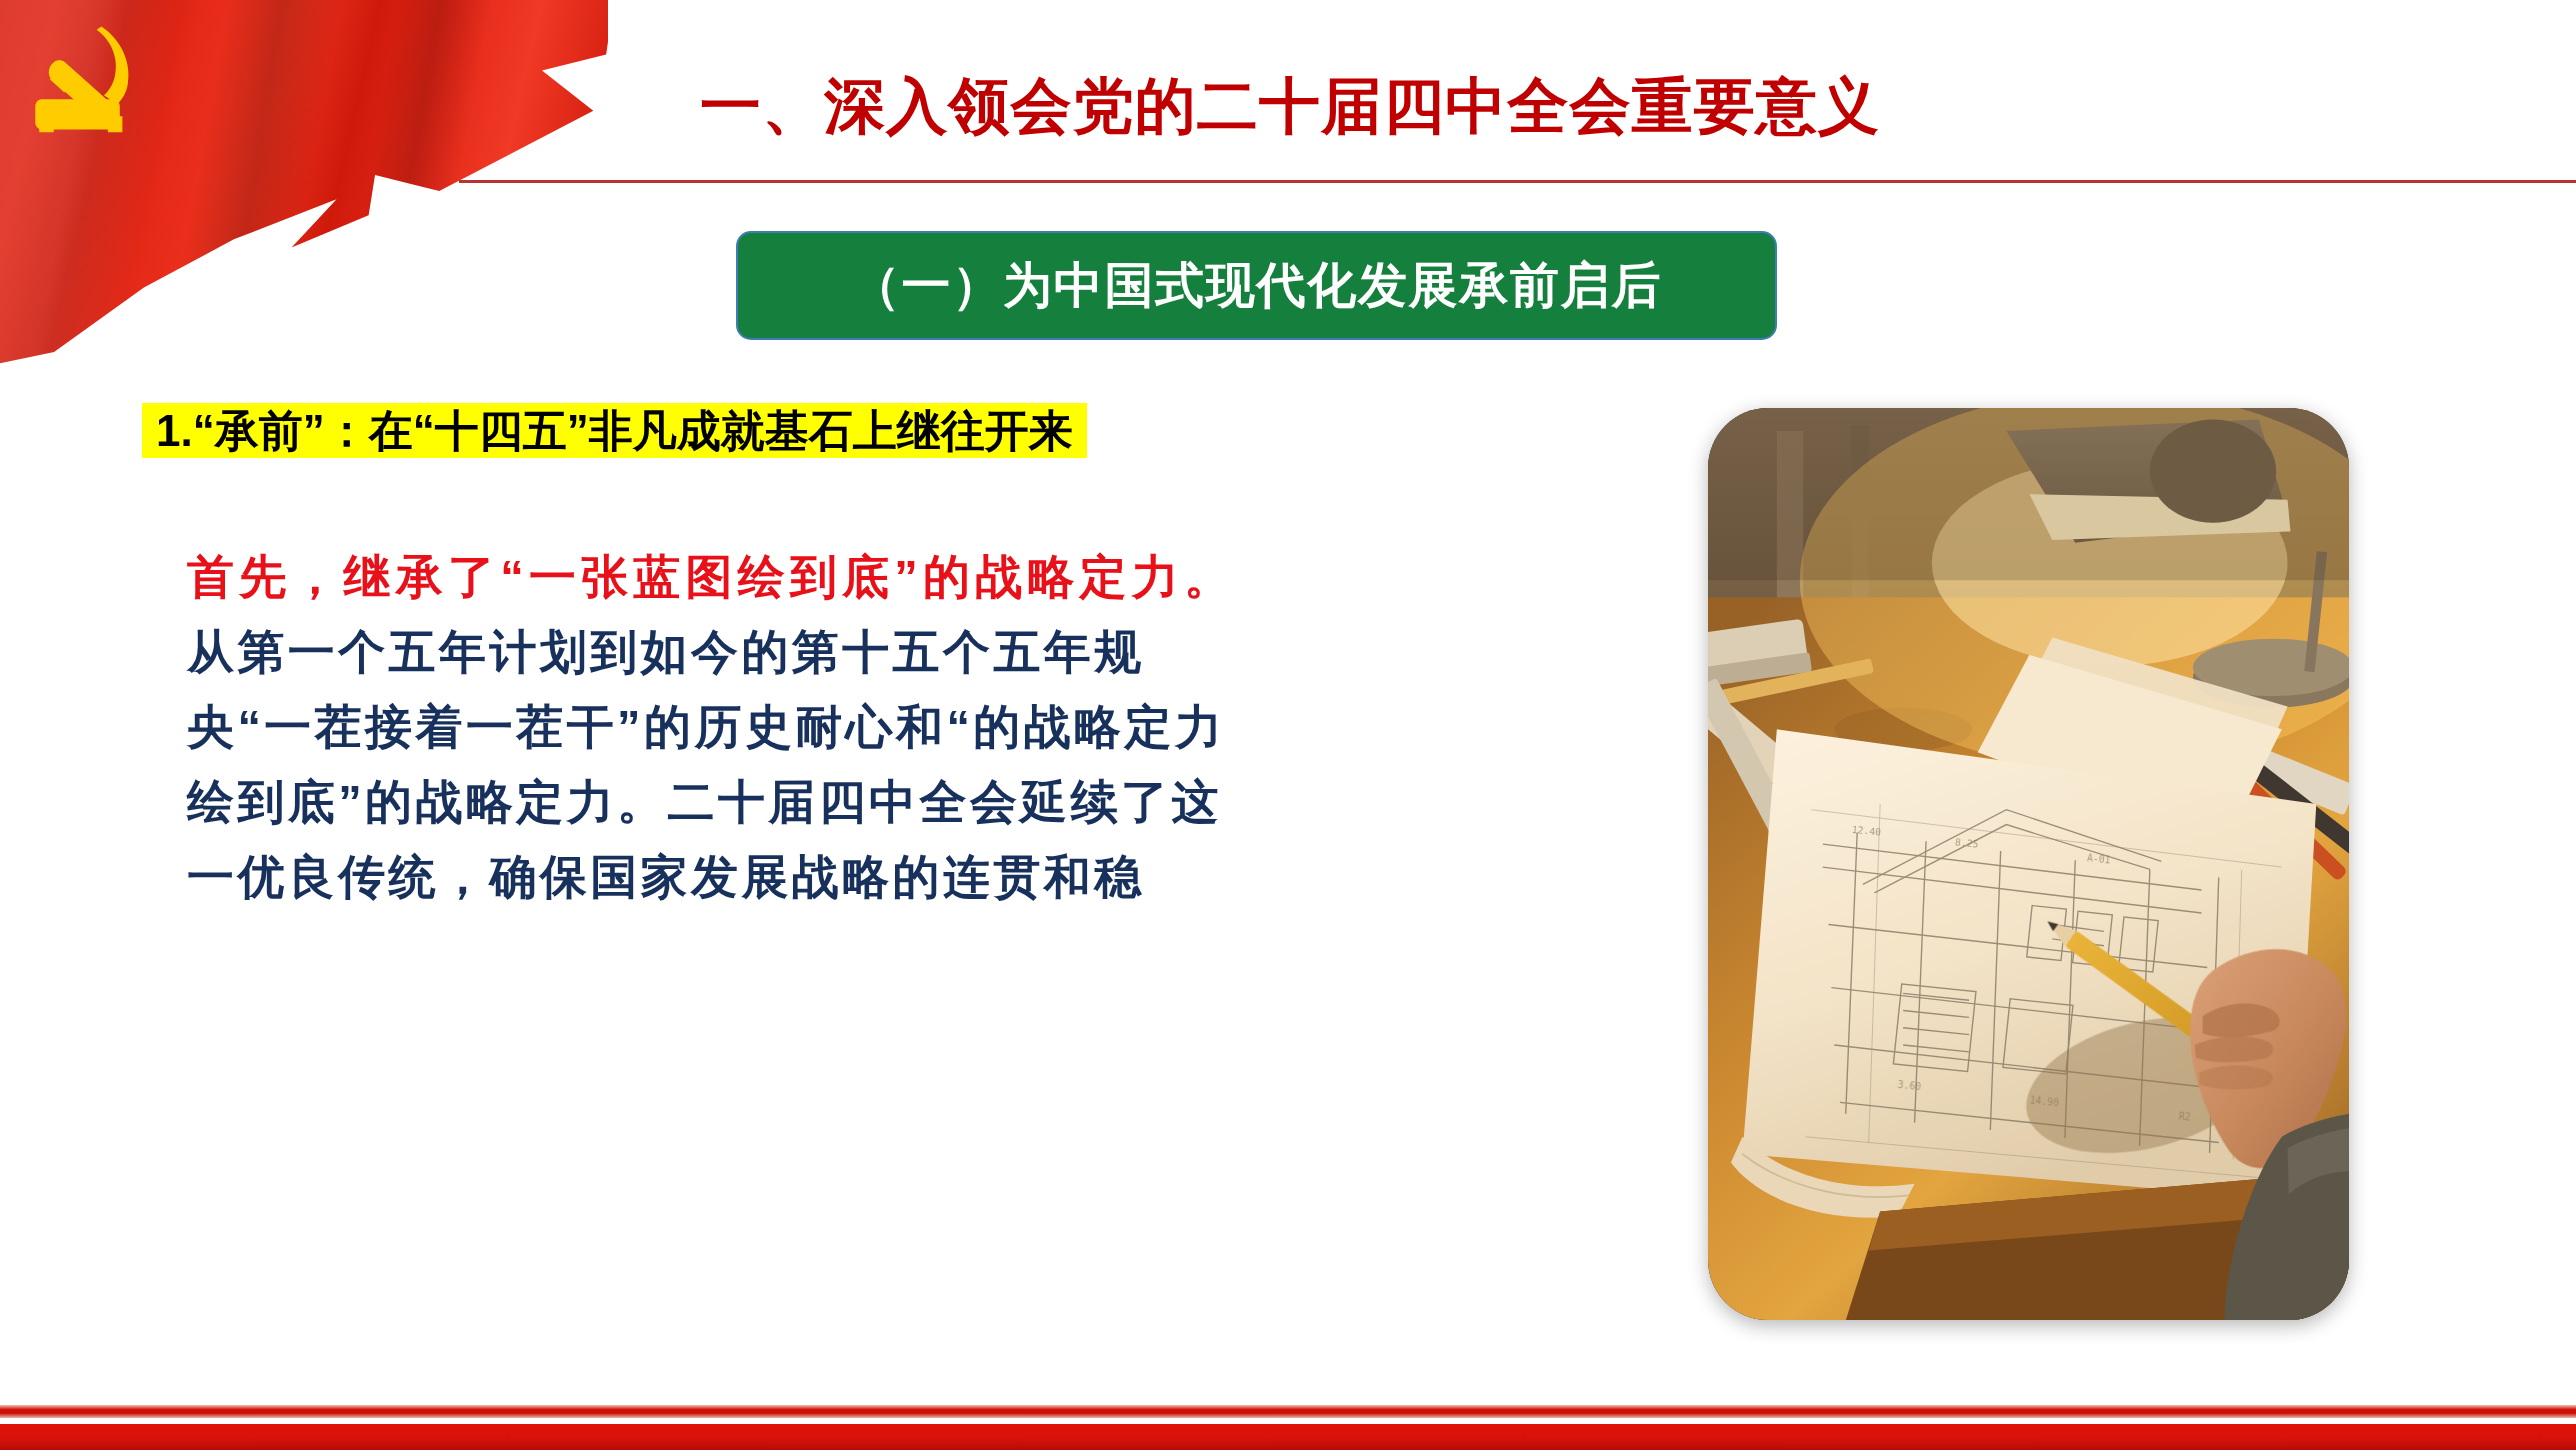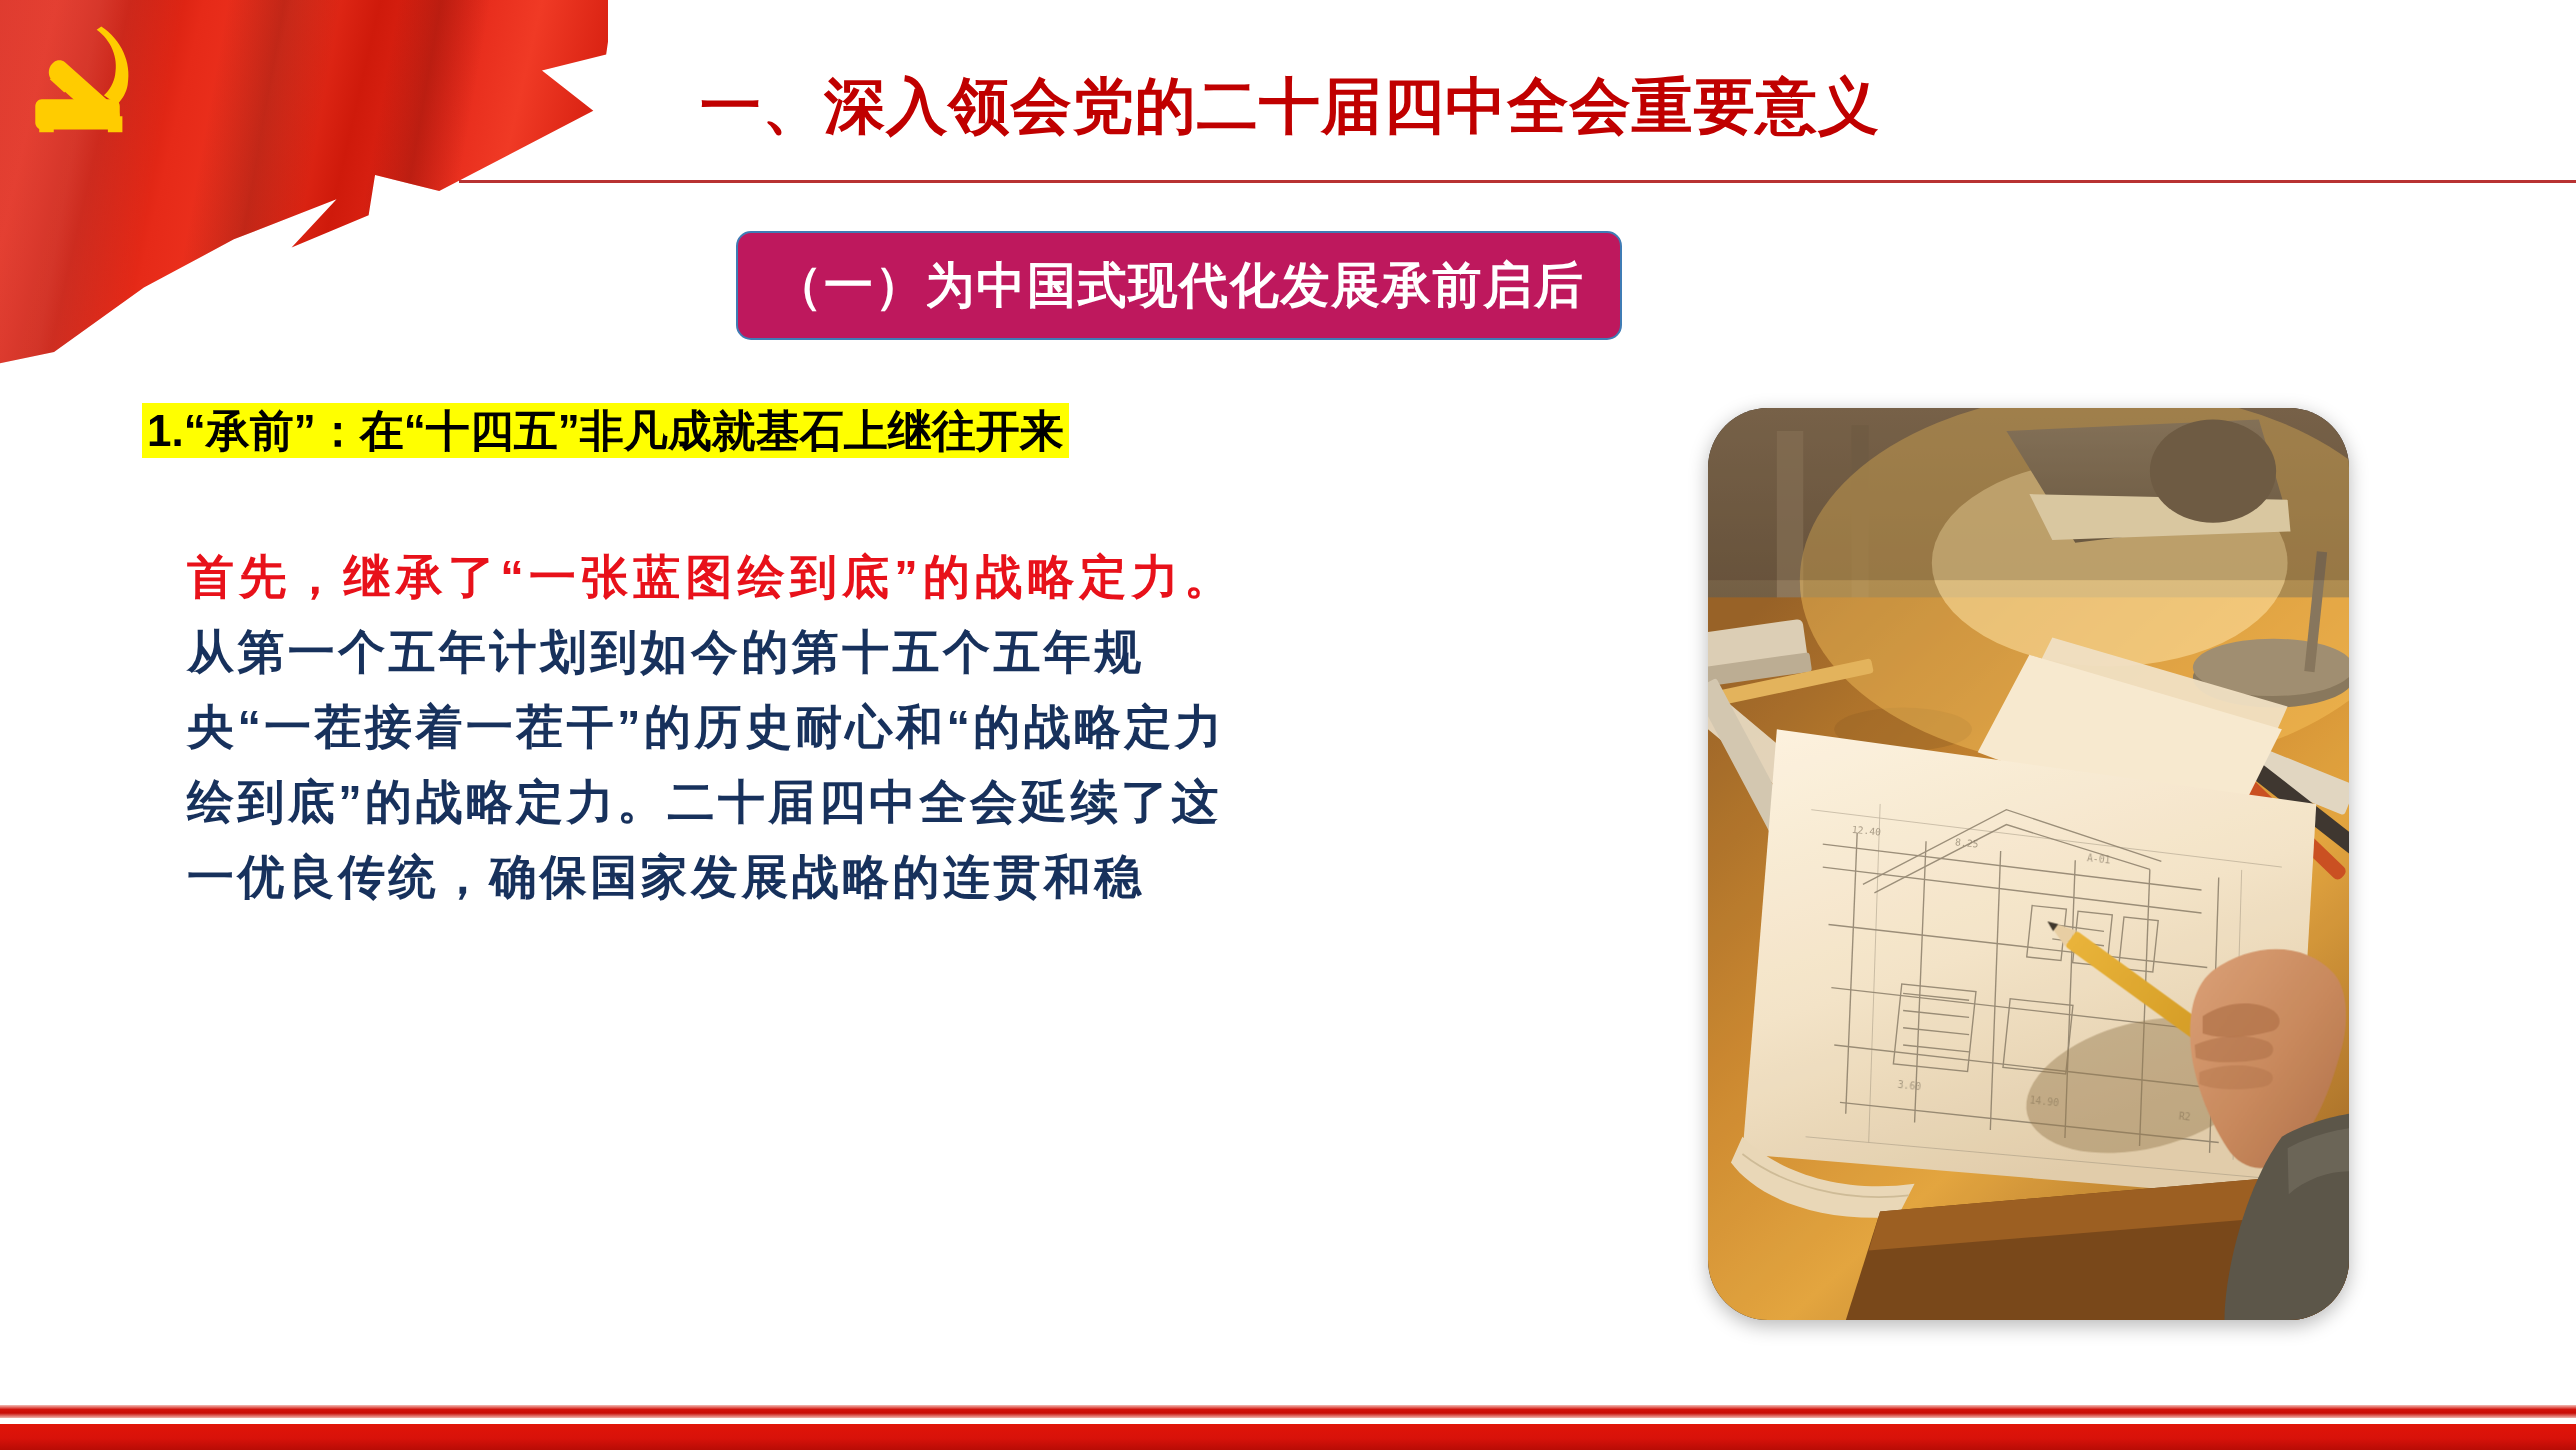--- a/index.html
+++ b/index.html
@@ -83,23 +83,23 @@
     width: 2117px;
     height: 2.9px;
     background: #b83232;
   }
 
   
   .section-banner {
     position: absolute;
     left: 736px;
     top: 231px;
-    width: 886px;
+    width: 1041px;
     height: 109px;
-    background: #be185d;
+    background: #15803d;
     border: 2.9px solid #3f7cb5;
     border-radius: 15px;
     box-sizing: border-box;
     display: flex;
     align-items: center;
     justify-content: center;
   }
   .section-banner-label {
     color: #ffffff;
     font-size: 49px;
@@ -110,21 +110,21 @@
 
   
   .sub-heading {
     position: absolute;
     left: 142px;
     top: 403px;
     height: 55px;
     display: inline-flex;
     align-items: center;
     background: #ffff00;
-    padding: 0 5px;
+    padding: 0 14px;
     box-sizing: border-box;
   }
   .sub-heading-label {
     color: #000000;
     font-size: 44px;
     font-weight: 700;
     letter-spacing: 0px;
     white-space: nowrap;
     line-height: 1;
   }

